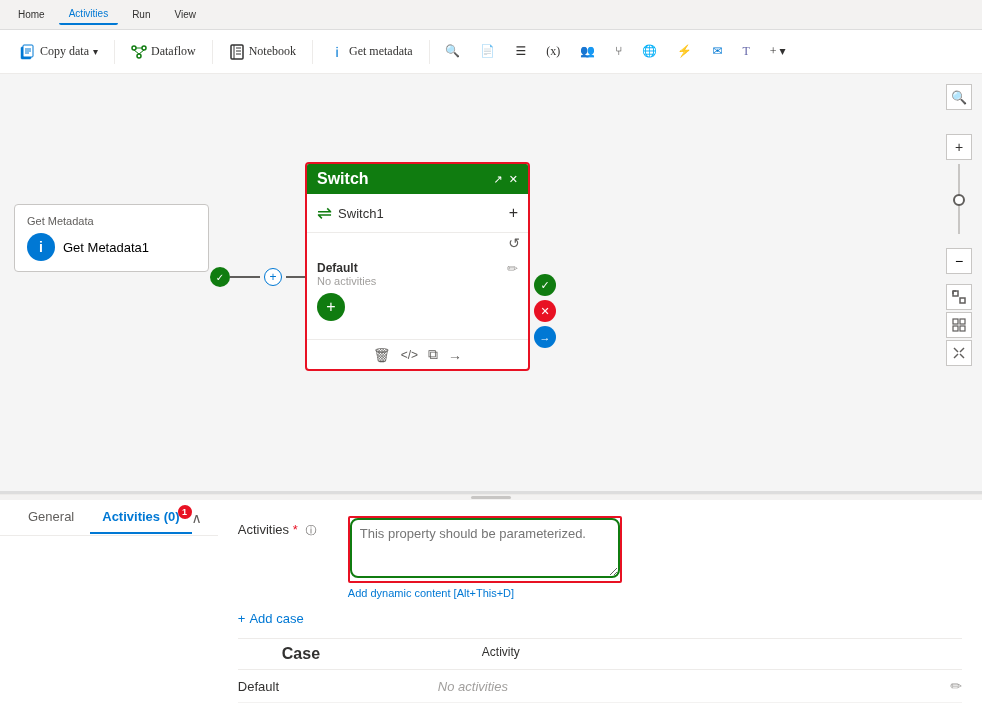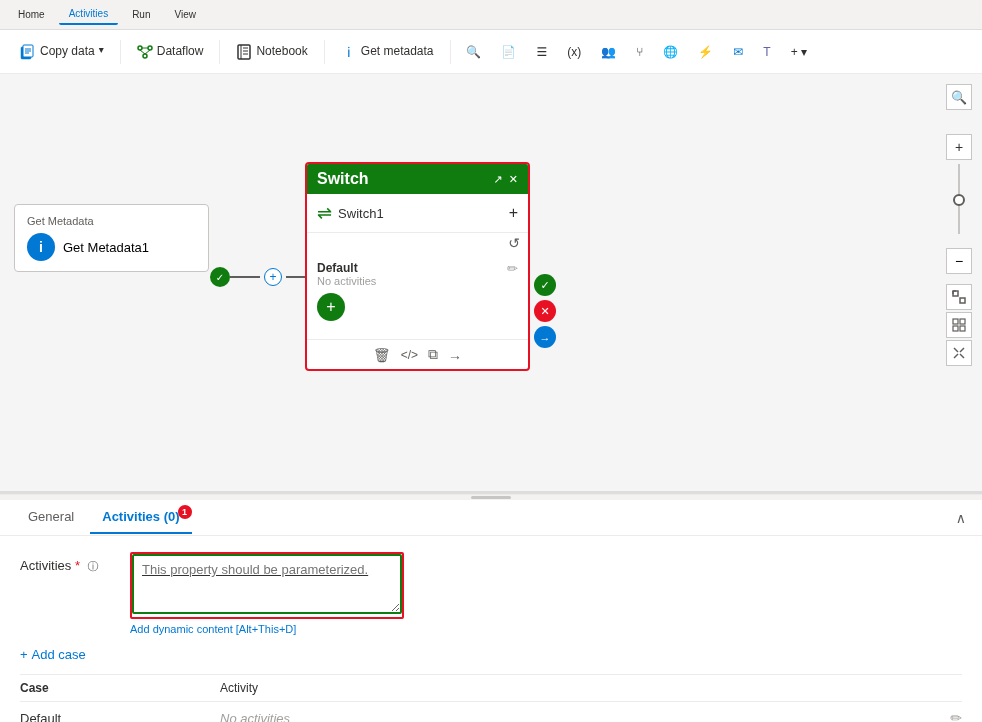--- a/index.html
+++ b/index.html
@@ -32,28 +32,30 @@
       display: flex;
       align-items: center;
       height: 44px;
       background: #fff;
       border-bottom: 1px solid #edebe9;
       padding: 0 12px;
       gap: 4px;
     }
     .toolbar-btn {
       display: flex;
+      align-items: center;
       gap: 4px;
       padding: 4px 8px;
       font-size: 12px;
       color: #323130;
       cursor: pointer;
       border-radius: 2px;
       border: none;
       background: transparent;
+      font-family: Liberation Serif, serif;
     }
     .toolbar-separator {
       width: 1px;
       height: 24px;
       background: #edebe9;
       margin: 0 4px;
     }
     .toolbar-icon {
       width: 16px;
       height: 16px;
@@ -363,21 +365,21 @@
       justify-content: center;
       cursor: pointer;
       font-size: 13px;
       color: #605e5c;
     }
 
     
     .bottom-panel {
       flex: 1;
       display: flex;
-      flex-direction: column;
+      flex-direction: row;
       background: #fff;
       overflow: hidden;
     }
     .bottom-tabs {
       display: flex;
       align-items: center;
       border-bottom: 1px solid #edebe9;
       padding: 0 16px;
       height: 36px;
       justify-content: space-between;
@@ -484,23 +486,24 @@
       width: 100%;
       border-top: 1px solid #edebe9;
     }
     .case-table-header {
       display: flex;
       padding: 6px 0;
       border-bottom: 1px solid #edebe9;
     }
     .case-col-1 {
       width: 200px;
-      font-size: 12px;
+      font-size: 16px;
       font-weight: 600;
       color: #323130;
+      margin-left: 44px;
     }
     .case-col-2 {
       flex: 1;
       font-size: 12px;
       font-weight: 400;
       color: #323130;
     }
     .case-table-row {
       display: flex;
       align-items: center;
@@ -768,21 +771,21 @@
     <div class="bottom-content">
 
       <div class="field-row">
         <div class="field-label">
           <span>Activities</span>
           <span class="field-required"> *</span>
           <span class="field-info" title="Expression info">ⓘ</span>
         </div>
         <div class="expression-container">
           <div style="border: 2px solid #e81123; border-radius: 2px;">
-            <textarea class="expression-textarea" style="border: 2px solid rgb(16, 124, 16); border-radius: 2px; text-decoration: underline;" placeholder="This property should be parameterized."></textarea>
+            <textarea class="expression-textarea" style="border: 2px solid rgb(16, 124, 16); border-radius: 8px;" placeholder="This property should be parameterized."></textarea>
           </div>
           <span class="expression-hint">Add dynamic content [Alt+This+D]</span>
         </div>
       </div>
 
       <div class="add-case-row">
         <span>+</span>
         <span>Add case</span>
       </div>
 

